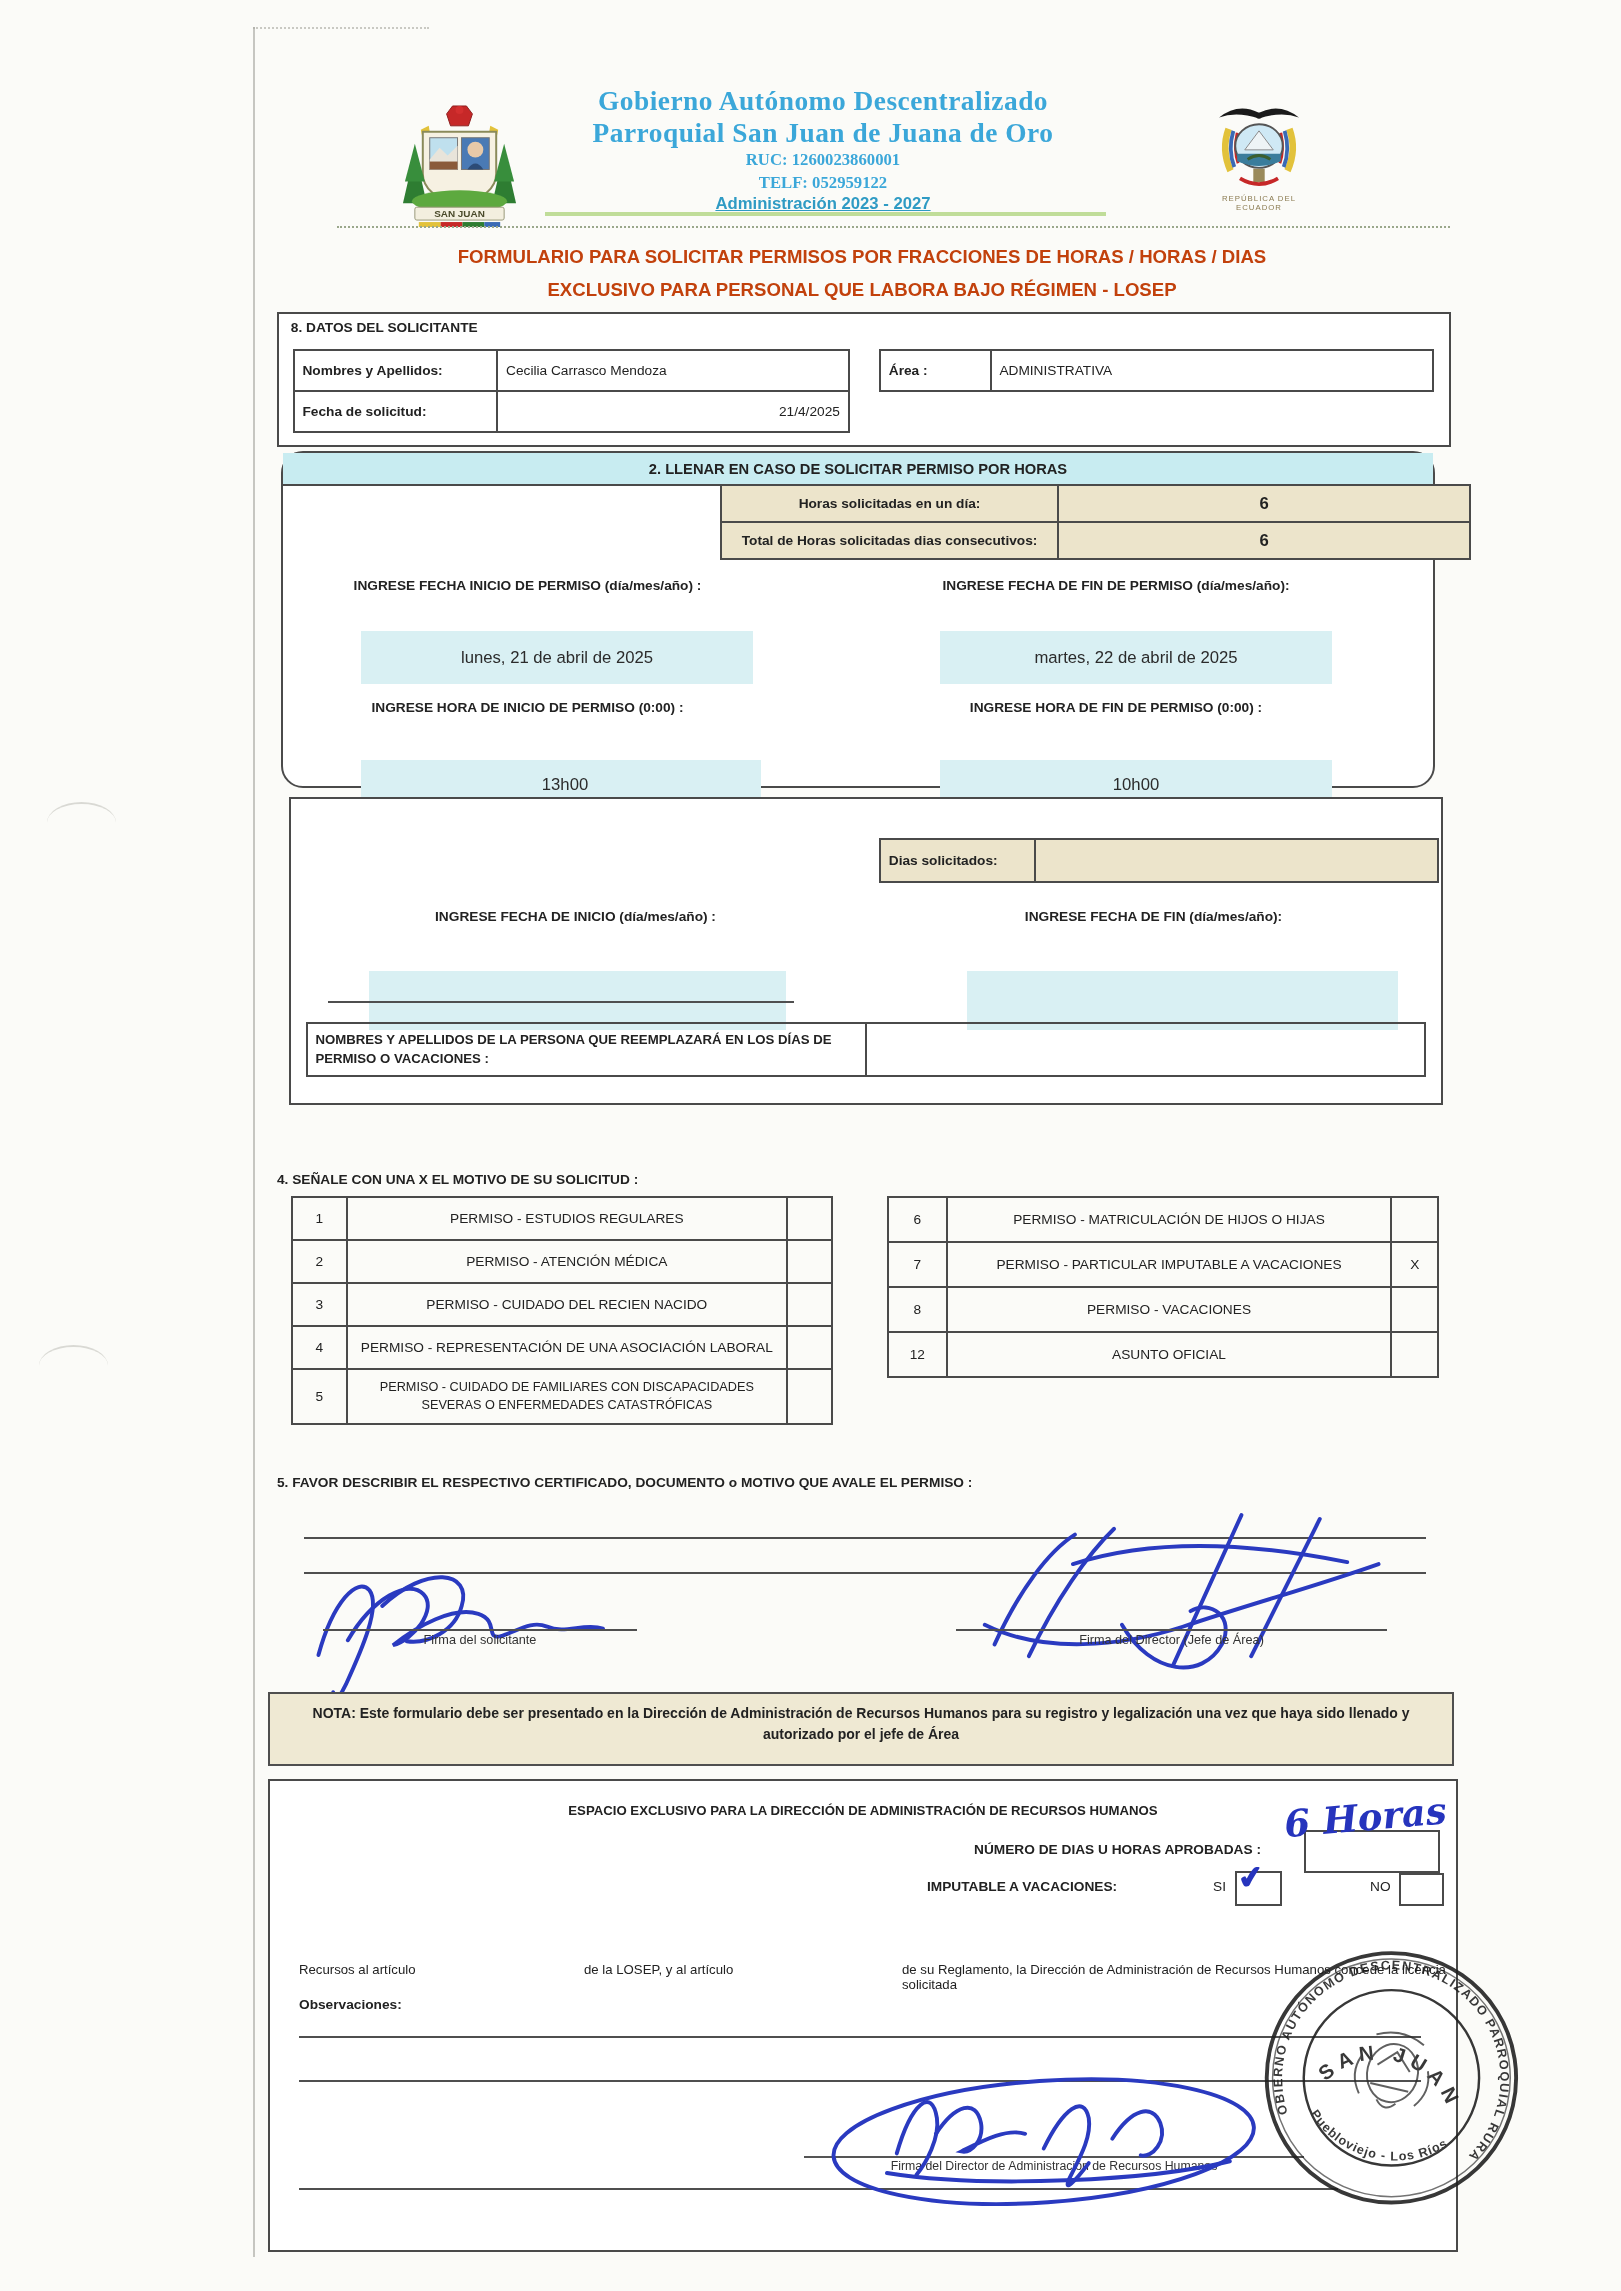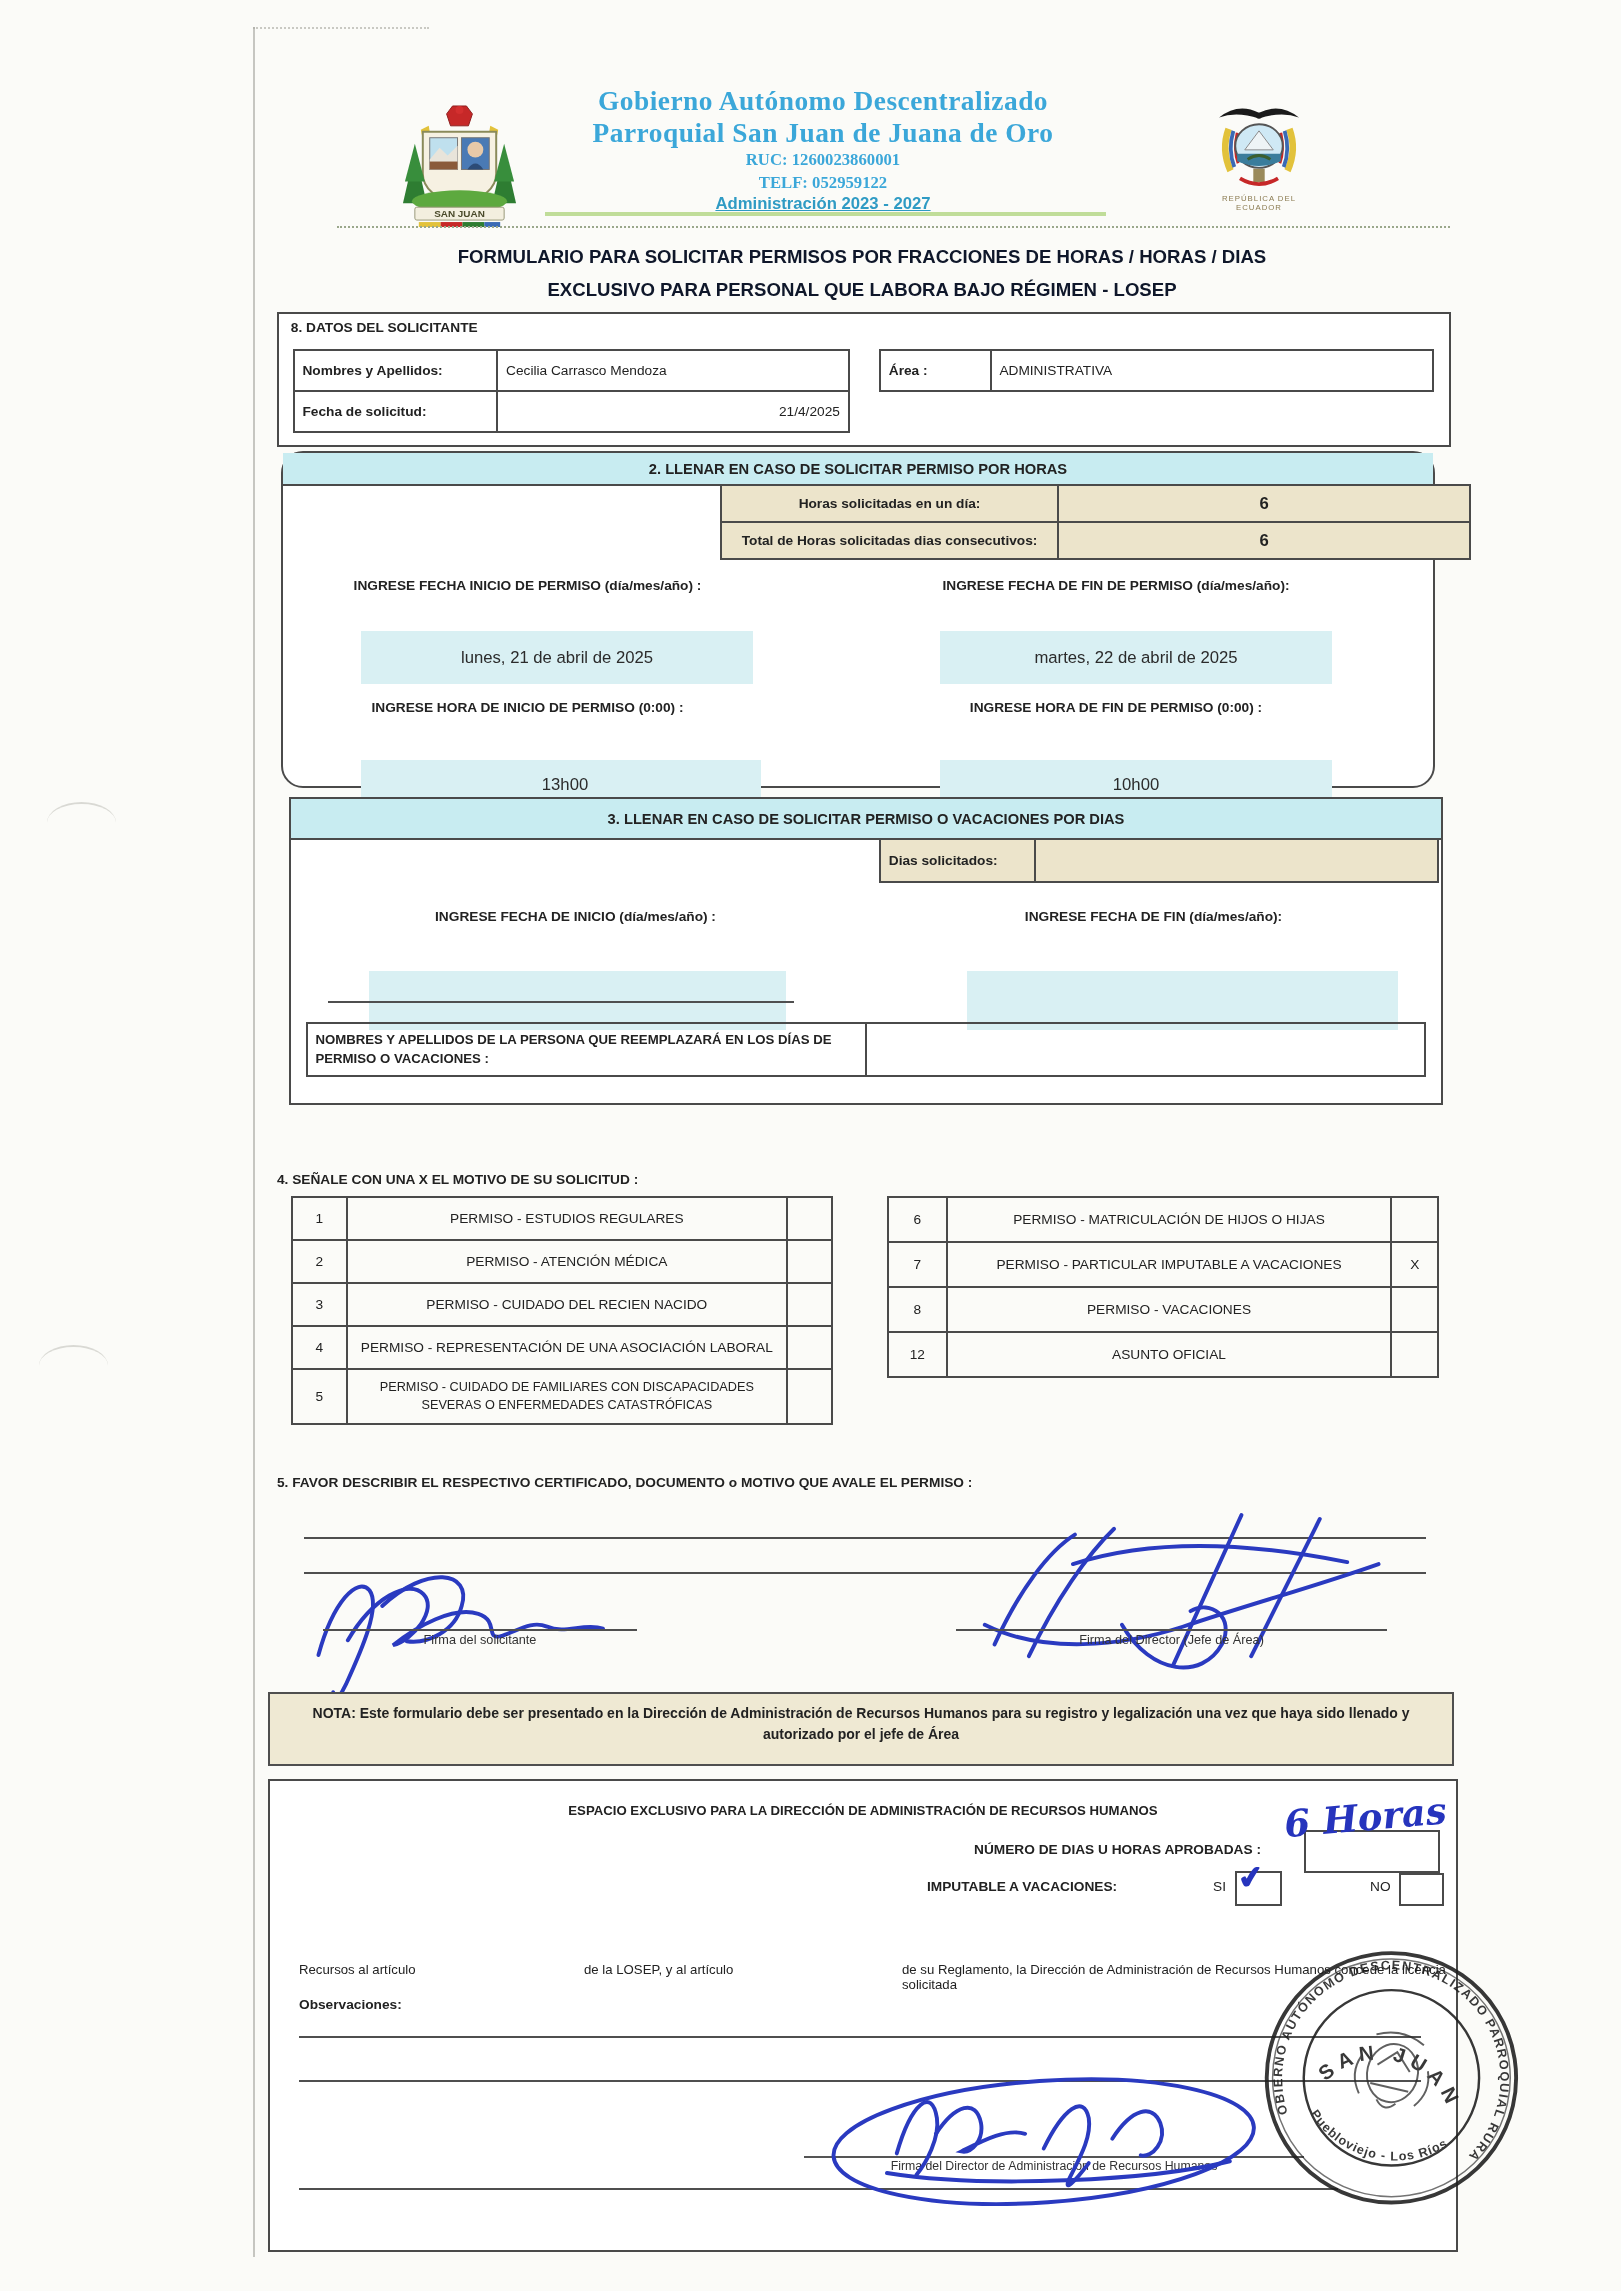--- a/index.html
+++ b/index.html
@@ -10,21 +10,21 @@
   .box{border:2px solid #4a4a4a;background:#fff;}
   .scan-line{background:#9a9a93;opacity:.55;}
   
   .org1,.org2{font-family:"Liberation Serif",serif;font-weight:bold;color:#3ba7d9;font-size:27.4px;line-height:1.15;letter-spacing:0.5px;}
   .org-small{font-family:"Liberation Serif",serif;font-weight:bold;color:#3ba7d9;font-size:16.7px;line-height:1.35;}
   .admin-line{font-family:Liberation Sans, sans-serif;font-weight:bold;color:#2f9bc4;font-size:16.7px;text-decoration:underline;}
   .green-strip{height:3.9px;background:#b9d98e;opacity:.9;}
   .dotted-sep{border-top:2.9px dotted #9aa78b;}
   .ec-caption{font-size:7.8px;color:#8a7a50;letter-spacing:1px;text-align:center;}
   
-  .title{font-size:18.6px;font-weight:bold;color:#0f172a;line-height:1.75;}
+  .title{font-size:18.6px;font-weight:bold;color:#c2410c;line-height:1.75;}
   .sec-head{font-size:13.7px;font-weight:bold;}
   .cyanbar{background:#c8ecf1;border-bottom:2px solid #4a4a4a;display:flex;align-items:center;justify-content:center;font-weight:bold;font-size:14.7px;}
   table.grid{border-collapse:collapse;}
   table.grid td{border:2px solid #4a4a4a;font-size:13.7px;padding:2px 7.8px;vertical-align:middle;}
   .beige{background:#ece4cb;}
   .cyanfield{background:#d9f0f3;display:flex;align-items:center;justify-content:center;font-size:16.7px;color:#2b2b2b;margin-top:29px;}
   .fldlbl{font-size:13.7px;font-weight:bold;text-align:center;}
   .hline{border-top:2px solid #4f4f4f;}
   .siglbl{font-size:12.7px;text-align:center;color:#333;}
   .nota{background:#efe9d3;border:2.9px solid #4f4f4f;font-size:14px;font-weight:bold;text-align:center;line-height:1.55;padding:8.8px 13.7px;box-sizing:border-box;}
@@ -146,21 +146,20 @@
   <div class="abs fldlbl" style="left:588px;top:125px;width:490px;">INGRESE FECHA DE FIN DE PERMISO (día/mes/año):</div>
   <div class="abs cyanfield" style="left:78px;top:149px;width:392px;height:53px;">lunes, 21 de abril de 2025</div>
   <div class="abs cyanfield" style="left:657px;top:149px;width:392px;height:53px;">martes, 22 de abril de 2025</div>
   <div class="abs fldlbl" style="left:29px;top:247px;width:431px;">INGRESE HORA DE INICIO DE PERMISO (0:00) :</div>
   <div class="abs fldlbl" style="left:588px;top:247px;width:490px;">INGRESE HORA DE FIN DE PERMISO (0:00) :</div>
   <div class="abs cyanfield" style="left:78px;top:278px;width:392px;height:49px;padding-left:8px;">13h00</div>
   <div class="abs cyanfield" style="left:657px;top:278px;width:392px;height:49px;">10h00</div>
 </div>
 
 <div class="abs box" style="left:289px;top:797px;width:1150px;height:304px;">
-  <div class="cyanbar" style="height:39px;">3. LLENAR EN CASO DE SOLICITAR PERMISO O VACACIONES POR DIAS</div>
   <table class="grid abs" style="left:588px;top:39px;width:560px;">
     <tbody>
         <tr style="height:43px;">
       <td class="beige b smalltxt" style="width:137px;">Dias solicitados:</td>
       <td class="beige"></td>
     </tr>
   </tbody>
     </table>
   <div class="abs fldlbl" style="left:59px;top:110px;width:451px;">INGRESE FECHA DE INICIO (día/mes/año) :</div>
   <div class="abs fldlbl" style="left:647px;top:110px;width:431px;">INGRESE FECHA DE FIN (día/mes/año):</div>

